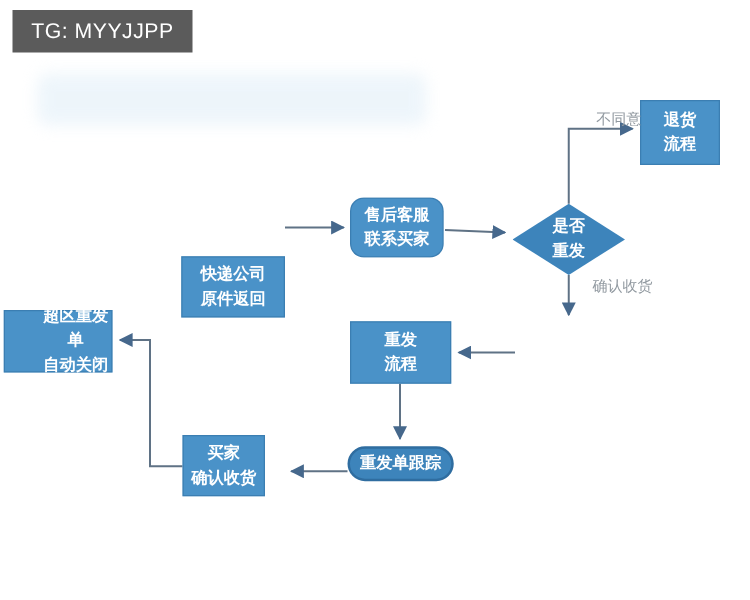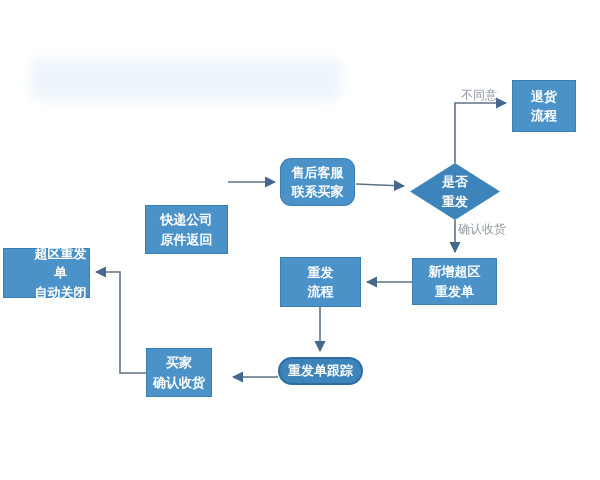--- a/index.html
+++ b/index.html
@@ -75,29 +75,31 @@
     background: var(--node-fill-dark, #3d84bb);
     clip-path: polygon(50% 0%, 100% 50%, 50% 100%, 0% 50%);
   }
 
   
   .edge-label {
     position: absolute;
     color: var(--edge-label-text, #9199a0);
     font-size: 12px;
     white-space: nowrap;
+    margin-left: 16px;
   }
   .el-disagree { left: 461px; top: 87px; }
   .el-agree    { left: 458px; top: 221px; }
 </style>
 </head>
 <body>
 
 <div class="page">
 
+  <div class="badge tag">TG: MYYJJPP</div>
 
   <div class="blur-band"></div>
 
   <svg class="connectors" width="600" height="480" viewBox="0 0 600 480">
     <defs>
       <marker id="arrowhead" viewBox="0 0 10 10" refX="9" refY="5" markerWidth="7" markerHeight="7" orient="auto-start-reverse">
         <path d="M0,0 L10,5 L0,10 z"></path>
       </marker>
     </defs>
 
@@ -119,22 +121,20 @@
   </svg>
 
   <div class="node rect n-courier">快递公司
 原件返回</div>
   <div class="node rect n-service">售后客服
 联系买家</div>
   <div class="node n-decision">是否
 重发</div>
   <div class="node rect n-return">退货
 流程</div>
-  <div class="node rect n-neworder">新增超区
-重发单</div>
   <div class="node rect n-resend">重发
 流程</div>
   <div class="node n-tracking">重发单跟踪</div>
   <div class="node rect n-buyer">买家
 确认收货</div>
   <div class="node rect n-closed">超区重发单
 自动关闭</div>
 
   <div class="edge-label el-disagree">不同意</div>
   <div class="edge-label el-agree">确认收货</div>

